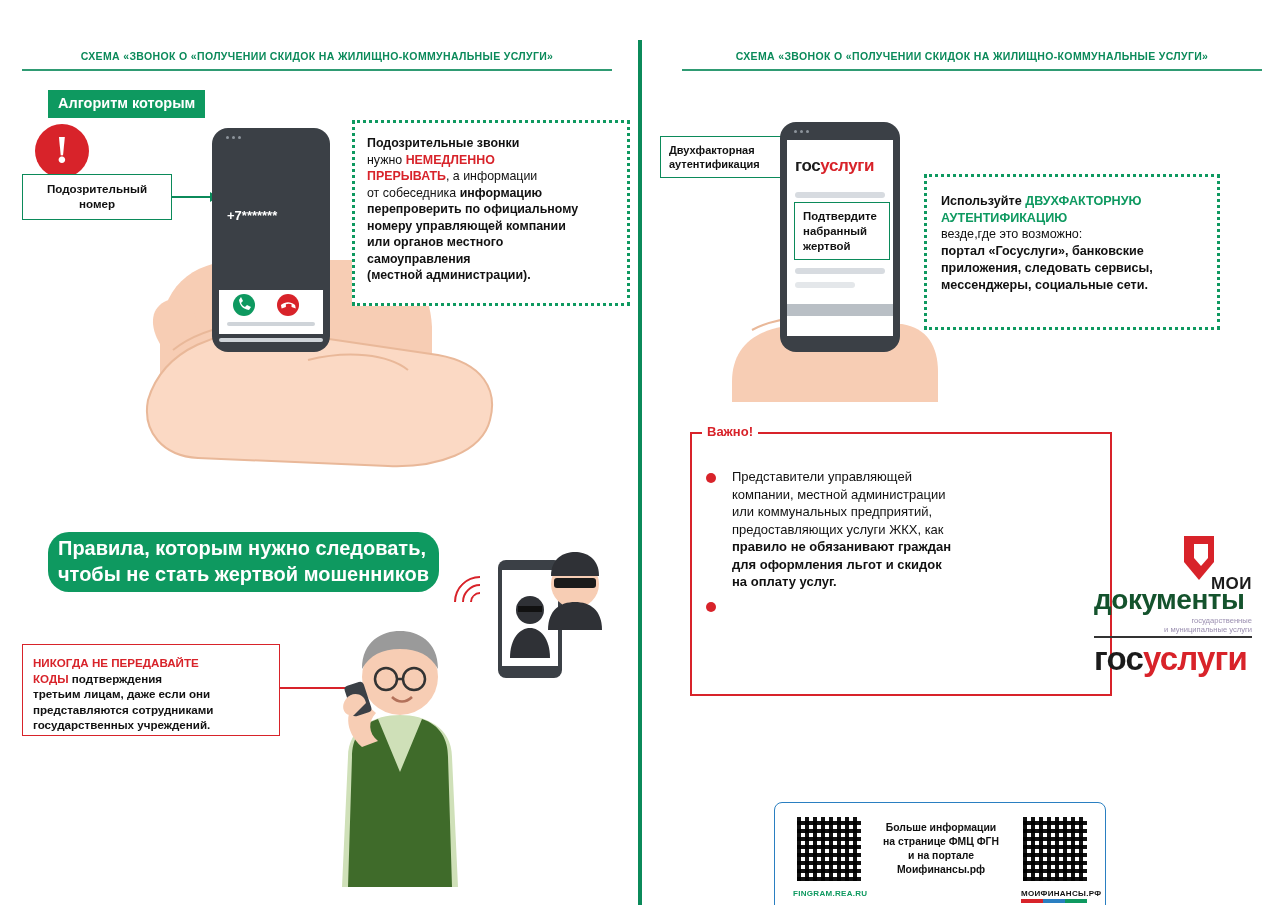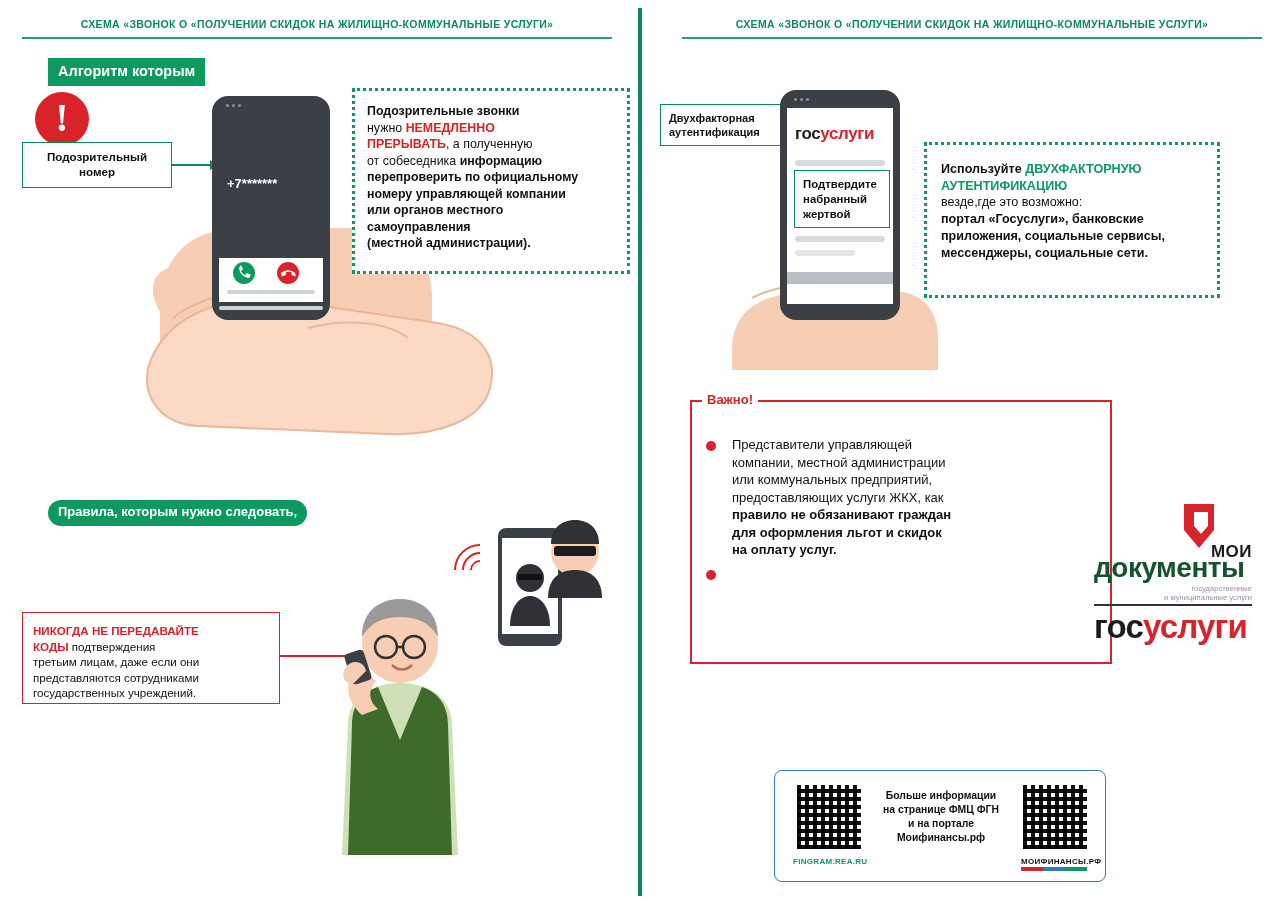--- a/index.html
+++ b/index.html
@@ -5,21 +5,21 @@
   * { box-sizing: border-box; }
   html, body { margin:0; padding:0; }
   body {
     width:1280px; height:905px;
     font-family:"Liberation Sans", sans-serif;
     background:#ffffff;
     color:#1a1a1a;
     position:relative;
     overflow:hidden;
   }
-  .page { position:absolute; inset:0; }
+  .page { position:absolute; inset:0;margin-top:32px; }
 
   
   .divider {
     position:absolute; left:638px; top:8px; width:4px; height:888px;
     background:#0b8a5a;
   }
 
   
   .panel { position:absolute; top:0; height:905px; }
   .panel-left { left:0; width:638px; }
@@ -36,21 +36,21 @@
   .panel-header .rule {
     margin-top:7px; height:2px; background:#0b8a5a; opacity:.85;
   }
 
   
   .green-head {
     position:absolute; background:#0e9960; color:#ffffff;
     font-weight:bold; padding:4px 10px 5px 10px; line-height:1.28;
   }
   .green-head.h1 { left:48px; top:58px; font-size:14.5px; }
-  .green-head.h2 { left:48px; top:500px; font-size:13px;border-radius:21px; }
+  .green-head.h2 { left:48px; top:500px; font-size:20px;border-radius:21px; }
 
   
   .dotted {
     position:absolute;
     border:3px dotted #0e9960;
     background:#ffffff;
   }
   .dotted-text {
     font-size:12.4px; line-height:1.33; color:#111;
   }
@@ -143,21 +143,21 @@
   
   .wave { position:absolute; border:2.5px solid #d8232a; border-radius:50%;
           border-right-color:transparent; border-top-color:transparent; border-bottom-color:transparent;}
 
   .never-box {
     position:absolute; left:22px; top:612px; width:258px; height:92px;
     border:1.5px solid #d8232a; background:#fff;
   }
   .never-text { font-size:11.6px; line-height:1.34; color:#111; }
   .never-text .hl { color:#d8232a; font-weight:bold; }
-  .never-text b { font-weight:normal; }
+  .never-text b { font-weight:bold; }
 </style>
 </head>
 <body>
 
 <div class="page">
 
   <div class="divider"></div>
 
   <div class="panel panel-left">
 
@@ -217,32 +217,33 @@
         </div>
         <div style="position:absolute;left:8px;top:176px;width:88px;height:4px;background:#cfd4d9;border-radius:2px;"></div>
       </div>
       <div style="position:absolute;left:7px;top:210px;width:104px;height:4px;background:#cfd4d9;border-radius:2px;"></div>
     </div>
 
     <div class="dotted" style="left:352px; top:88px; width:278px; height:186px;">
       <div class="dotted-text" style="padding:12px 12px;">
         <b>Подозрительные звонки</b><br>
         <span>нужно </span><b class="red">НЕМЕДЛЕННО</b><br>
-        <b class="red">ПРЕРЫВАТЬ</b><span>, а полученную</span><br>
+        <b class="red">ПРЕРЫВАТЬ</b><span>, а информации</span><br>
         <span>от собеседника </span><b>информацию</b><br>
         <b>перепроверить по официальному</b><br>
         <b>номеру управляющей компании</b><br>
         <b>или органов местного</b><br>
         <b>самоуправления</b><br>
         <b>(местной администрации).</b>
       </div>
     </div>
 
     <div class="green-head h2">
       <div>Правила, которым нужно следовать,</div>
+      <div>чтобы не стать жертвой мошенников</div>
     </div>
 
     <div class="never-box">
       <div class="never-text" style="padding:10px 10px;">
         <span class="hl">НИКОГДА НЕ ПЕРЕДАВАЙТЕ</span><br>
         <span class="hl">КОДЫ</span><b> подтверждения</b><br>
         <b>третьим лицам, даже если они</b><br>
         <b>представляются сотрудниками</b><br>
         <b>государственных учреждений.</b>
       </div>
@@ -334,21 +335,21 @@
       <div>набранный</div>
       <div>жертвой</div>
     </div>
 
     <div class="dotted" style="left:282px; top:142px; width:296px; height:156px;">
       <div class="dotted-text" style="padding:16px 14px; font-size:12.6px;">
         <b>Используйте </b><b style="color:#0e9960">ДВУХФАКТОРНУЮ</b><br>
         <b style="color:#0e9960">АУТЕНТИФИКАЦИЮ</b><br>
         <span>везде,где это возможно:</span><br>
         <b>портал «Госуслуги», банковские</b><br>
-        <b>приложения, социальные сервисы,</b><br>
+        <b>приложения, следовать сервисы,</b><br>
         <b>мессенджеры, социальные сети.</b>
       </div>
     </div>
 
     <div class="red-box" style="left:48px; top:400px; width:422px; height:264px;"></div>
     <div class="red-title" style="left:60px; top:392px;">Важно!</div>
 
     <div class="bullet-red" style="left:64px; top:441px;"></div>
     <div class="imp-text" style="position:absolute; left:90px; top:436px; width:350px;">
       <span>Представители управляющей</span><br>

